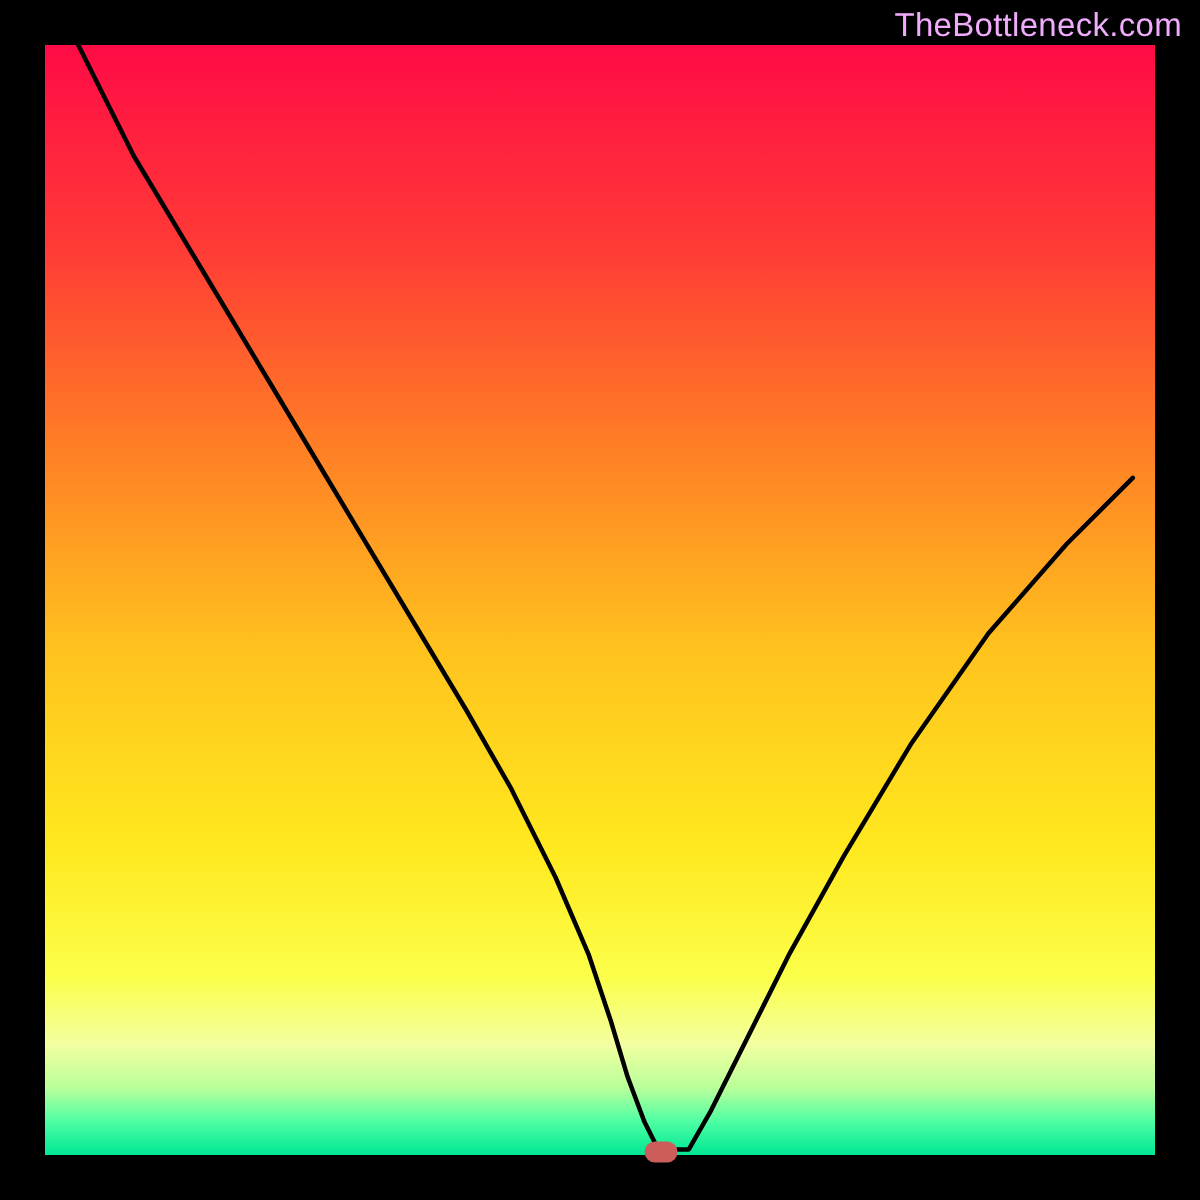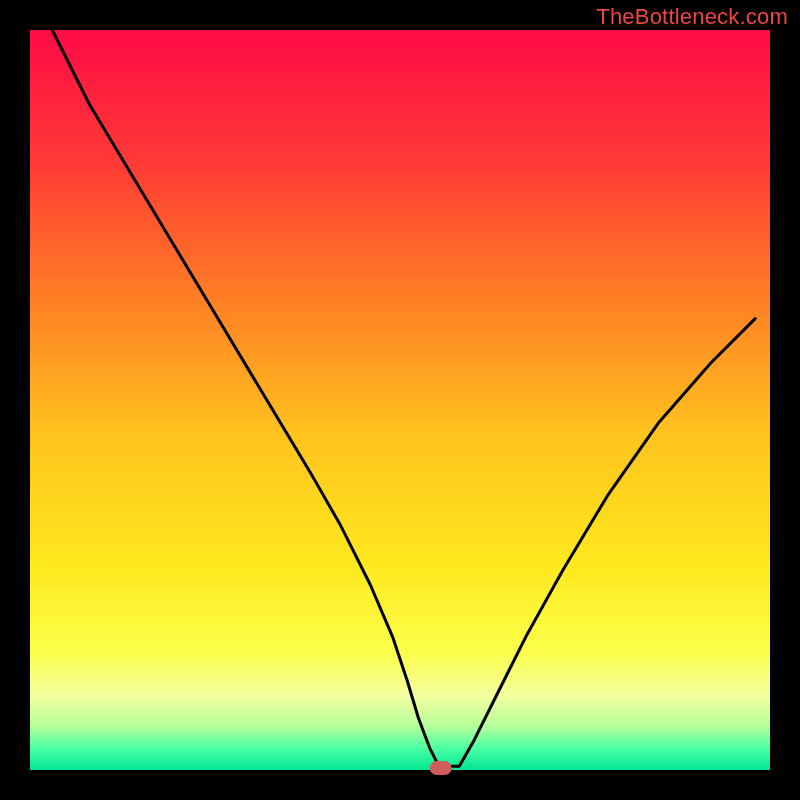--- a/index.html
+++ b/index.html
@@ -14,21 +14,21 @@
   .frame {
     position: relative;
     width: 800px;
     height: 800px;
     background: #000;
   }
   .watermark {
     position: absolute;
     top: 4px;
     right: 12px;
-    color: #ef4444;
+    color: #f0abfc;
     font-size: 22px;
     letter-spacing: 0.2px;
     z-index: 10;
   }
   svg.plot {
     position: absolute;
     top: 0;
     left: 0;
   }
 </style>

